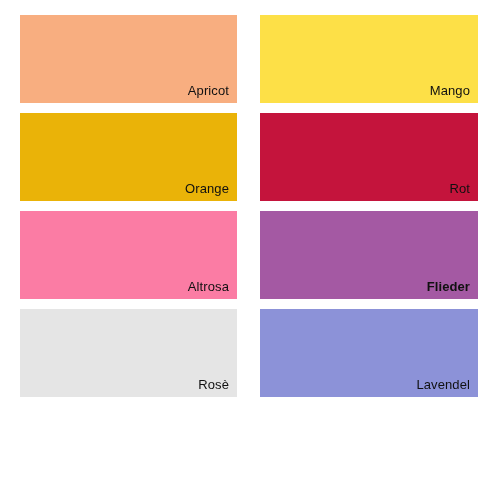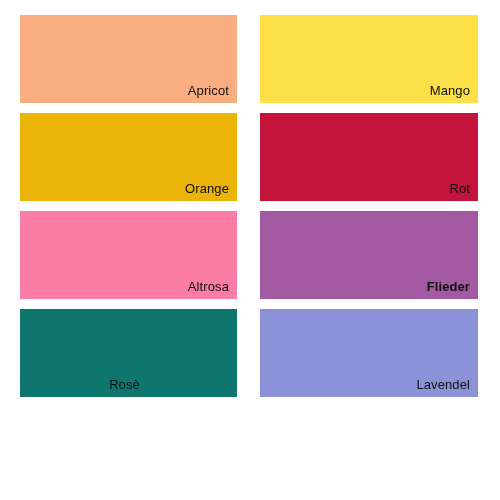--- a/index.html
+++ b/index.html
@@ -77,21 +77,21 @@
 
 
     <div class="swatch" style="background-color: rgb(251, 124, 164);">
       <span class="swatch-label" style="color: rgb(17, 17, 17);">Altrosa</span>
     </div>
 
     <div class="swatch" style="background-color: rgb(164, 89, 163);">
       <span class="swatch-label" style="color: rgb(17, 17, 17); font-weight: bold;">Flieder</span>
     </div>
 
-    <div class="swatch" style="background-color: #0f766e; justify-content: center;">
+    <div class="swatch" style="background-color: #e5e5e5;">
       <span class="swatch-label" style="color: rgb(17, 17, 17);">Rosè</span>
     </div>
 
     <div class="swatch" style="background-color: rgb(140, 146, 216);">
       <span class="swatch-label" style="color: rgb(17, 17, 17);">Lavendel</span>
     </div>
 
   </div>
 </div>
 

